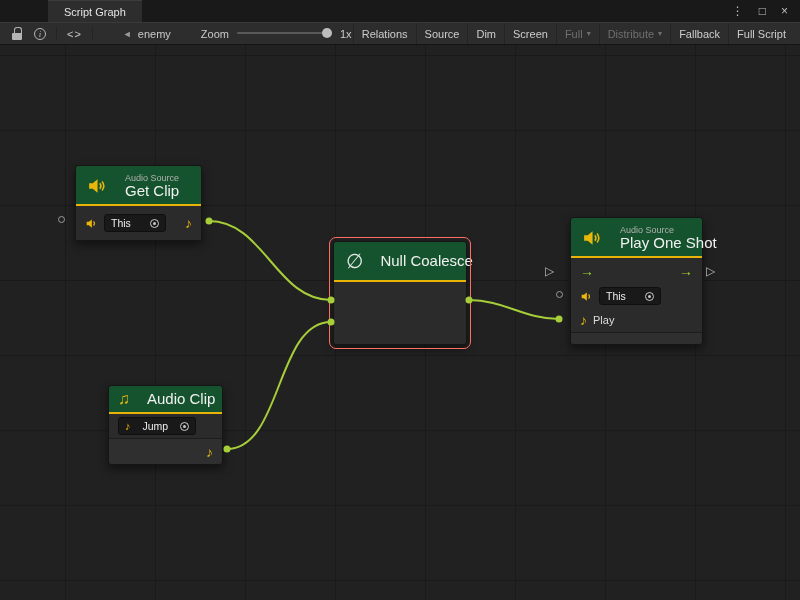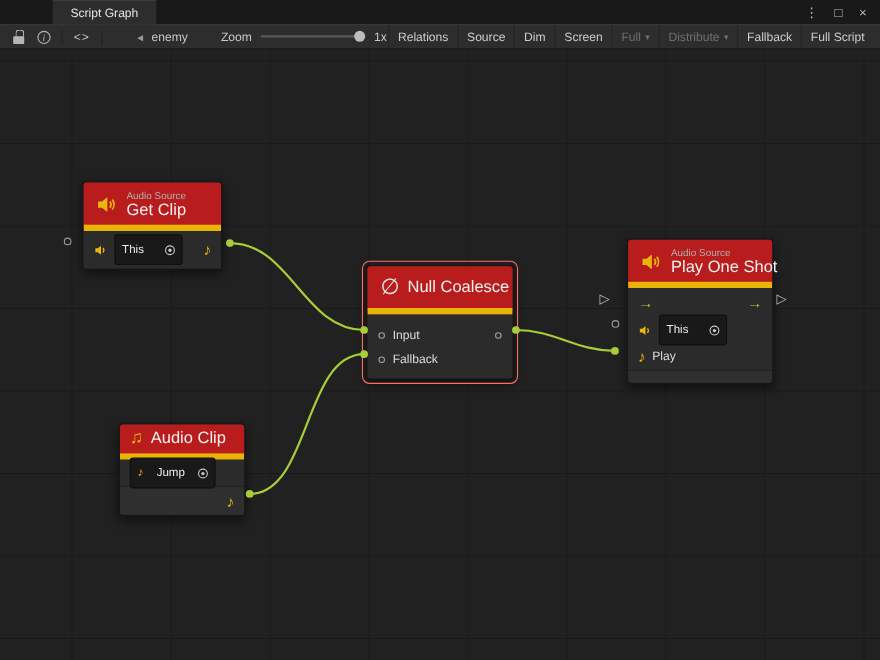--- a/index.html
+++ b/index.html
@@ -47,35 +47,35 @@
   
   #canvas { position:relative; width:800px; height:555px; background-color:#212121;
     background-image: linear-gradient(#1a1a1a 1px, transparent 1px),
                       linear-gradient(90deg, #1a1a1a 1px, transparent 1px);
     background-size: 90px 75px; background-position: 65px 10px; overflow:hidden; }
 
   
   .node { position:absolute; background:#2b2b2b; border:1px solid #151515; border-radius:3px;
           box-shadow:0 4px 10px rgba(0,0,0,.5); font-size:11px; color:#dcdcdc; }
   .node.selected { outline:1px solid #ff6f61; outline-offset:3px; }
-  .node-header { display:flex; align-items:center; gap:7px; padding:7px 10px 6px;
-                 background:#b91c1c; border-radius:3px 3px 0 0; border-bottom:6px solid #eab308; }
+  .node-header { display:flex; align-items:center; gap:17px; padding:7px 10px 6px;
+                 background:#14532d; border-radius:3px 3px 0 0; border-bottom:2px solid #eab308; }
   .node-header.slim { padding:5px 9px; }
   .cat { font-size:9px; color:#b2b2b2; line-height:11px; }
   .ttl { font-size:15px; color:#f1f1f1; line-height:14px; white-space:nowrap; }
   .node-row { display:flex; align-items:center; gap:6px; padding:0 9px; height:24px;
               background:#2b2b2b; }
   .node-row.tall { height:34px; }
   .node-row.flow { height:26px; }
   .flex { flex:1; }
   .node-footer { height:12px; background:#2f2f2f; border-top:1px solid #1d1d1d;
                  border-radius:0 0 3px 3px; }
   .node-footer.row { height:26px; display:flex; align-items:center; padding:0 9px; }
   .chip { display:inline-flex; align-items:center; gap:0; background:#191919;
-          border:1px solid #0f0f0f; border-radius:3px; height:28px; padding:0 6px;
+          border:1px solid #0f0f0f; border-radius:3px; height:18px; padding:0 6px;
           font-size:10.5px; color:#ececec; }
   .target-dot { width:9px; height:9px; border:1px solid #c9c9c9; border-radius:50%;
                 position:relative; display:inline-block; flex:none; }
   .target-dot::after { content:""; position:absolute; left:2px; top:2px; width:3px;
                        height:3px; background:#c9c9c9; border-radius:50%; }
   .note { color:#e9b60c; font-size:14px; line-height:1; }
   .note.hdr { font-size:16px; }
   .note.tiny { font-size:11px; }
   .null-icon { color:#e8e8e8; font-size:20px; line-height:1; }
   .ports { padding-top:8px; }
@@ -204,32 +204,20 @@
       <span class="flex"></span>
       <span class="note">♪</span>
     </div>
   </div>
 
   <div class="node selected" style="left:333px; top:196px; width:134px; height:104px;">
     <div class="node-header" style="padding:9px 12px;">
       <span class="null-icon">∅</span>
       <span class="ttl">Null Coalesce</span>
     </div>
-    <div class="ports">
-      <div class="port-row">
-        <span class="ring"></span>
-        <span>Input</span>
-        <span class="flex"></span>
-        <span class="ring"></span>
-      </div>
-      <div class="port-row">
-        <span class="ring"></span>
-        <span>Fallback</span>
-      </div>
-    </div>
   </div>
 
   <div class="node" style="left:570px; top:172px; width:133px;">
     <div class="node-header">
       <svg class="spk" width="22" height="18" viewBox="0 0 16 16">
         <path fill="#e9b60c" d="M1 5.5h3.2L8.5 2v12L4.2 10.5H1z"></path>
         <path fill="none" stroke="#e9b60c" stroke-width="1.4" d="M10.5 5.5a4 4 0 0 1 0 5"></path>
         <path fill="none" stroke="#e9b60c" stroke-width="1.4" d="M12.5 4a6.5 6.5 0 0 1 0 8"></path>
       </svg>
       <div>

